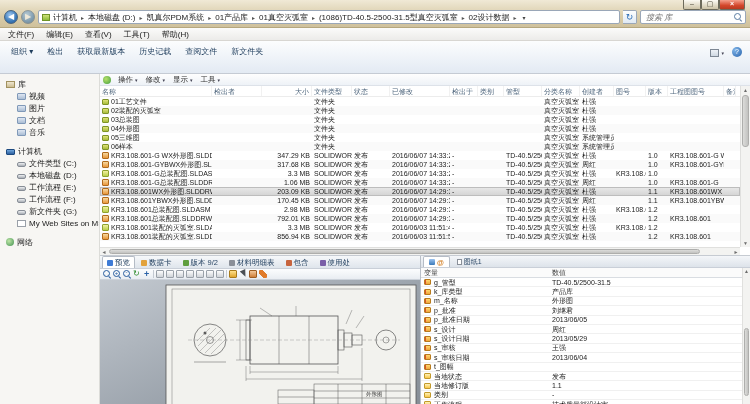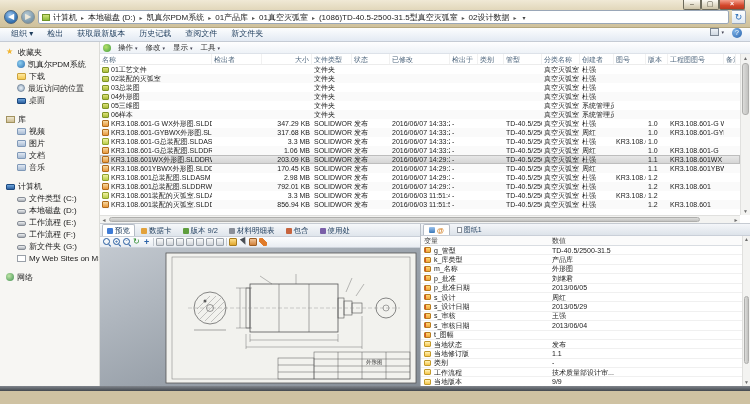--- a/index.html
+++ b/index.html
@@ -32,22 +32,22 @@
   .searchbox input{border:none;outline:none;flex:1;font-size:8px;font-style:italic;color:#8a8a8a;width:80px;
                    font-family:"Liberation Sans",sans-serif;background:transparent;}
   .magico{width:8px;height:8px;position:relative;flex:none;}
   .magico::before{content:"";position:absolute;left:0;top:0;width:5px;height:5px;border:1px solid #5b7da3;border-radius:50%;}
   .magico::after{content:"";position:absolute;left:6px;top:6px;width:3px;height:1px;background:#5b7da3;transform:rotate(45deg);transform-origin:0 0;}
 
   
   .menubar{height:13px;background:linear-gradient(#fbfbfa,#ecebe9);border-bottom:1px solid #d8d6d2;
            display:flex;align-items:center;font-size:8px;color:#1a1a1a;padding-left:2px;}
   .menubar .mi{padding:0 6px;}
-  .cmdbar{height:14px;background:linear-gradient(#fcfdfe,#e3eaf3);border-bottom:1px solid #c5cbd4;
-          display:flex;align-items:flex-start;font-size:8px;color:#1e3c5c;padding:0 4px;}
+  .cmdbar{height:23px;background:linear-gradient(#fcfdfe,#e3eaf3);border-bottom:1px solid #c5cbd4;
+          display:flex;align-items:flex-end;font-size:8px;color:#1e3c5c;padding:16px 4px;}
   .cmdbar .ci{padding:0 7px;white-space:nowrap;}
   .cmdbar .spacer{flex:1;}
   .viewsel{display:flex;align-items:center;gap:2px;padding:0 4px;}
   .viewsel .grid{width:9px;height:8px;border:1px solid #7d8794;background:
        linear-gradient(#eef2f7,#cfd8e2);}
   .ddarrow{font-size:5px;color:#445;}
   .helpbtn{width:10px;height:10px;border-radius:50%;background:radial-gradient(circle at 3px 3px,#7fb4e8,#2a64ad);
            color:#fff;font-size:7px;line-height:10px;text-align:center;margin:0 4px;}
 
   
@@ -167,59 +167,48 @@
     </div>
     <div class="addr-row">
       <div class="navcirc">◀</div>
       <div class="navcirc fwd">▶</div>
       <div class="crumbbox">
         <span class="crumb-ico"></span>
         <span id="crumbs"><span class="crumb-item">计算机</span><span class="crumb-sep">►</span><span class="crumb-item">本地磁盘 (D:)</span><span class="crumb-sep">►</span><span class="crumb-item">凯真尔PDM系统</span><span class="crumb-sep">►</span><span class="crumb-item">01产品库</span><span class="crumb-sep">►</span><span class="crumb-item">01真空灭弧室</span><span class="crumb-sep">►</span><span class="crumb-item">(1086)TD-40.5-2500-31.5型真空灭弧室</span><span class="crumb-sep">►</span><span class="crumb-item">02设计数据</span><span class="crumb-sep">►</span></span>
         <span class="crumb-dd">▾</span>
       </div>
       <div class="refreshbtn">↻</div>
+      <div class="searchbox">
+        <input placeholder="搜索 库" style="">
+        <span class="magico"></span>
+      </div>
     </div>
   </div>
 
+  <div class="menubar" id="menubar">
+      <span class="mi">文件(F)</span>
+      <span class="mi">编辑(E)</span>
+      <span class="mi">查看(V)</span>
+      <span class="mi">工具(T)</span>
+      <span class="mi">帮助(H)</span>
+    </div>
 
   <div class="cmdbar">
     <span id="cmditems"><span class="ci">组织 ▾</span><span class="ci">检出</span><span class="ci">获取最新版本</span><span class="ci">历史记载</span><span class="ci">查阅文件</span><span class="ci">新文件夹</span></span>
     <span class="spacer"></span>
     <span class="viewsel">
       <span class="grid"></span>
       <span class="ddarrow">▾</span>
     </span>
     <span class="helpbtn">?</span>
   </div>
 
   <div class="main">
 
     <div class="nav" id="nav">
-        <div class="sect">
-          <div class="shead">
-            <span class="si star"></span>
-            <span>收藏夹</span>
-          </div>
-          <div class="sitem">
-            <span class="si globe"></span>
-            <span>凯真尔PDM系统</span>
-          </div>
-          <div class="sitem">
-            <span class="si folder"></span>
-            <span>下载</span>
-          </div>
-          <div class="sitem">
-            <span class="si clock"></span>
-            <span>最近访问的位置</span>
-          </div>
-          <div class="sitem">
-            <span class="si monitor"></span>
-            <span>桌面</span>
-          </div>
-        </div>
         <div class="sect">
           <div class="shead">
             <span class="si lib"></span>
             <span>库</span>
           </div>
           <div class="sitem">
             <span class="si media"></span>
             <span>视频</span>
           </div>
           <div class="sitem">

